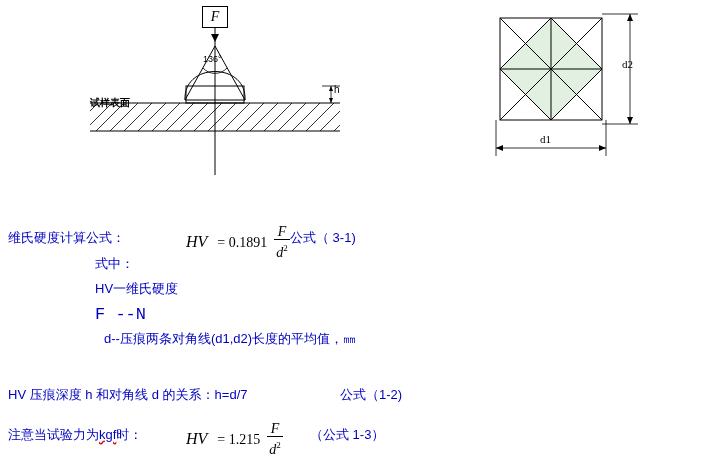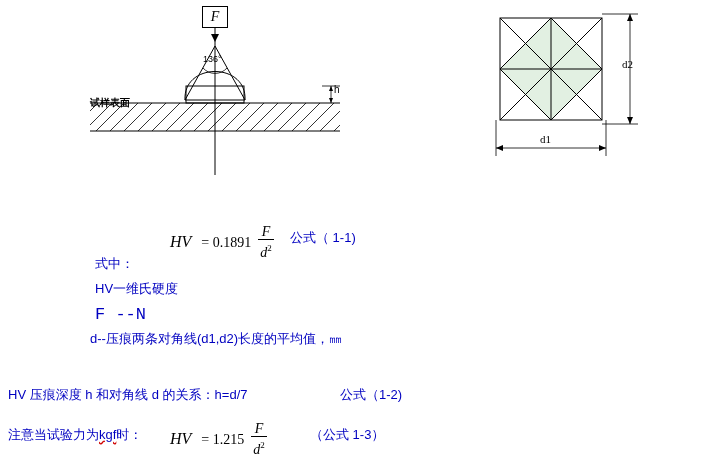--- a/index.html
+++ b/index.html
@@ -79,20 +79,21 @@
   }
   .txt-mono {
     font-family: "Liberation Mono", monospace;
     font-size: 17px;
   }
   .formula {
     position: absolute;
     font-family: "Liberation Serif", serif;
     white-space: nowrap;
     color: #000000;
+    margin-left: 16px;
   }
   .ital {
     font-style: italic;
   }
   .frac {
     display: inline-block;
     vertical-align: middle;
     text-align: center;
     margin: 0 3px;
     position: relative;
@@ -210,37 +211,38 @@
       <line x1="136" y1="120" x2="136" y2="156" stroke="#000" stroke-width="0.8"></line>
       <line x1="26" y1="148" x2="136" y2="148" stroke="#000" stroke-width="0.8"></line>
       <polygon points="26,148 33,145 33,151" fill="#000"></polygon>
       <polygon points="136,148 129,145 129,151" fill="#000"></polygon>
     </svg>
     <div class="label-small" style="left:152px; top:58px; font-size:11px; font-family:'Liberation Serif',serif;">d2</div>
     <div class="label-small" style="left:70px; top:133px; font-size:11px; font-family:'Liberation Serif',serif;text-align:center;">d1</div>
   </div>
 
 
+  <div class="txt" style="left:8px; top:229px;">维氏硬度计算公式：</div>
 
   <div class="formula" style="left:170px; top:226px; font-size:16px;">
     <span class="ital">HV</span>
     <span style="font-size:14px; margin-left:6px;">= 0.1891</span>
     <span class="frac">
       <span class="num">F</span>
       <span class="bar"></span>
       <span class="den"><span>d</span><sup>2</sup></span>
     </span>
   </div>
-  <div class="txt" style="left:290px; top:229px;">公式（ 1-1)</div>
+  <div class="txt" style="left:290px; top:229px;">公式（ 3-1)</div>
 
   <div class="txt" style="left:95px; top:255px;">式中：</div>
 
   <div class="txt" style="left:95px; top:280px;">HV一维氏硬度</div>
   <div class="txt txt-mono" style="left:95px; top:305px;">F  --N</div>
-  <div class="txt" style="left:90px; top:330px;">d--压痕两条对角线(d1,d2)长度的平均值，㎜</div>
+  <div class="txt" style="left:104px; top:330px;">d--压痕两条对角线(d1,d2)长度的平均值，㎜</div>
 
   <div class="txt" style="left:8px; top:386px;">HV 压痕深度 h 和对角线 d 的关系：h=d/7</div>
   <div class="txt" style="left:340px; top:386px;">公式（1-2)</div>
 
   <div class="txt" style="left:8px; top:426px;text-align:right;">
     <span>注意当试验力为</span><span class="squiggle">kgf</span><span>时：</span>
   </div>
 
   <div class="formula" style="left:170px; top:423px; font-size:16px;">
     <span class="ital">HV</span>

